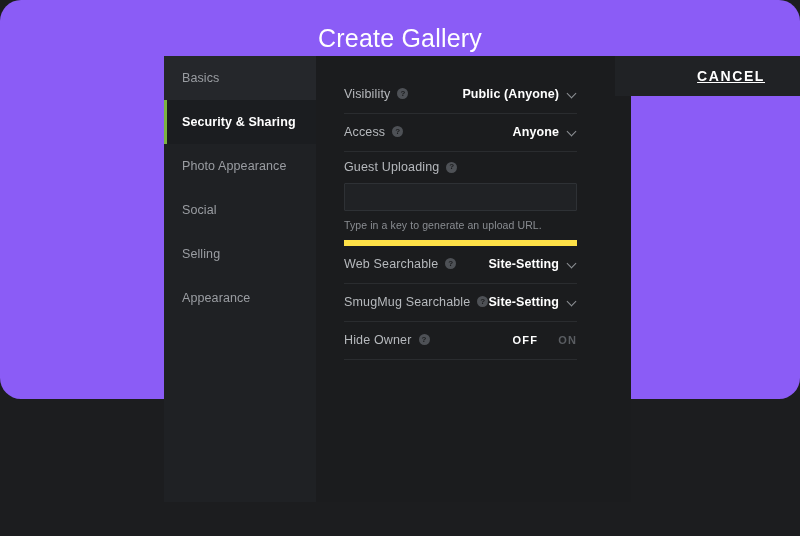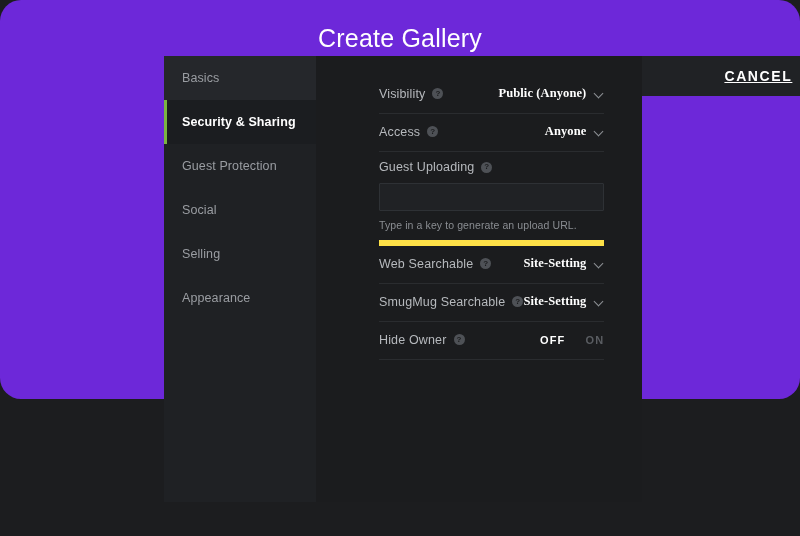--- a/index.html
+++ b/index.html
@@ -9,21 +9,21 @@
     height: 536px;
     background: #1c1d1f;
     font-family: "Liberation Sans", sans-serif;
     overflow: hidden;
   }
 
   #app {
     position: relative;
     width: 800px;
     height: 399px;
-    background: #6d28d9;
+    background: #8b5cf6;
     border-radius: 21px;
   }
 
   
   #dialog-title {
     position: absolute;
     left: 0;
     top: 24px;
     width: 800px;
     text-align: center;
@@ -101,21 +101,20 @@
   }
 
   .field {
     position: relative;
     border-bottom: 1px solid #2a2c2f;
     padding: 8px 0 10px 0;
     min-height: 38px;
     display: flex;
     align-items: center;
     justify-content: space-between;
-    margin-left: 35px;
   }
 
   .field.stacked {
     display: block;
     border-bottom: none;
     padding-bottom: 0;
   }
 
   .field-label {
     display: flex;
@@ -141,21 +140,20 @@
     line-height: 1;
     cursor: pointer;
     flex: 0 0 11px;
   }
 
   .field-control {
     display: flex;
     align-items: center;
     gap: 9px;
     cursor: pointer;
-    font-family: Liberation Serif, serif;
   }
 
   .field-value {
     font-size: 12.5px;
     font-weight: bold;
     color: #ffffff;
     letter-spacing: 0.1px;
     white-space: nowrap;
   }
 
@@ -266,21 +264,21 @@
 
         <div class="nav-item first">
           <span>Basics</span>
         </div>
 
         <div class="nav-item active">
           <span>Security &amp; Sharing</span>
         </div>
 
         <div class="nav-item">
-          <span>Guest Protection</span>
+          <span>Photo Appearance</span>
         </div>
 
         <div class="nav-item">
           <span>Social</span>
         </div>
 
         <div class="nav-item">
           <span>Selling</span>
         </div>
 

